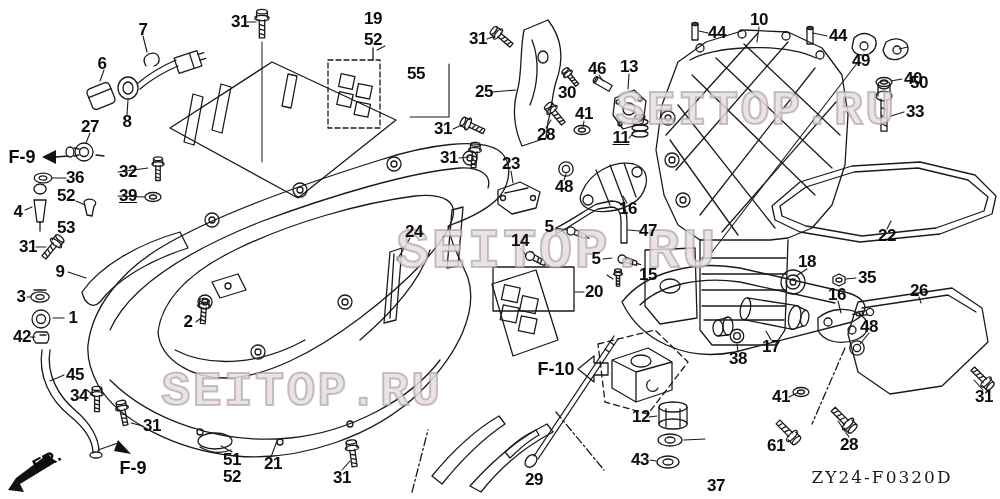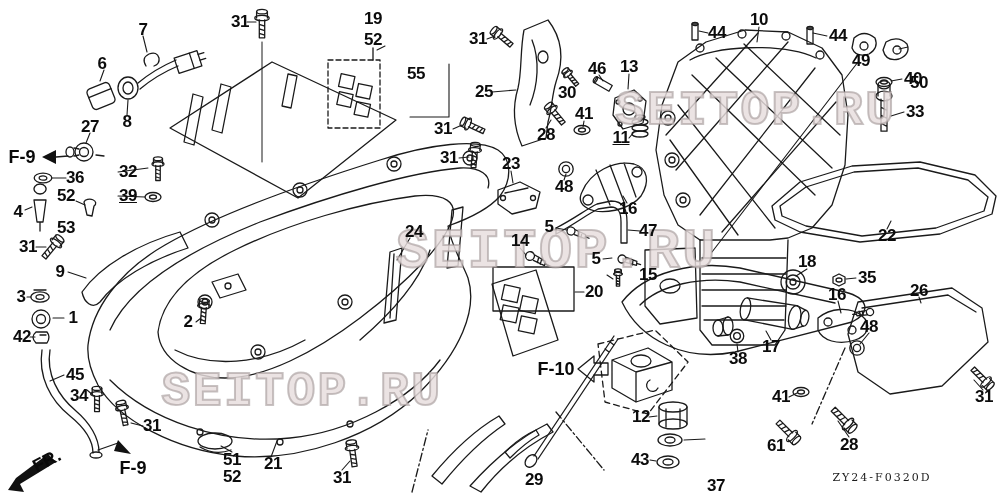--- a/index.html
+++ b/index.html
@@ -13,21 +13,21 @@
       color:rgba(244,234,234,0.72);
       -webkit-text-stroke:2px rgba(158,147,147,0.55);
       text-shadow:0 0 1px rgba(150,140,140,0.4);
       letter-spacing:0.05em;white-space:nowrap;}
   .part-label{position:absolute;transform:translate(-50%,-50%);
       font:bold 17px "Liberation Sans",sans-serif;color:#0c0c0c;
       white-space:nowrap;letter-spacing:-0.5px;}
   .ref-label{position:absolute;transform:translate(-50%,-50%);
       font:bold 18px "Liberation Sans",sans-serif;color:#0a0a0a;white-space:nowrap;}
   .diagram-code{position:absolute;transform:translate(-50%,-50%);
-      font-family:"DejaVu Serif",serif;font-size:11px;color:#1c1c1c;
+      font-family:"DejaVu Serif",serif;font-size:17px;color:#1c1c1c;
       letter-spacing:2px;white-space:nowrap;}
 </style>
 </head>
 <body>
 
 <div class="stage">
 
   <svg class="art" width="1000" height="499" viewBox="0 0 1000 499" stroke="#1a1a1a" fill="none" stroke-width="1.3" stroke-linejoin="round" stroke-linecap="round">
     <defs>
       <g id="bolt">

